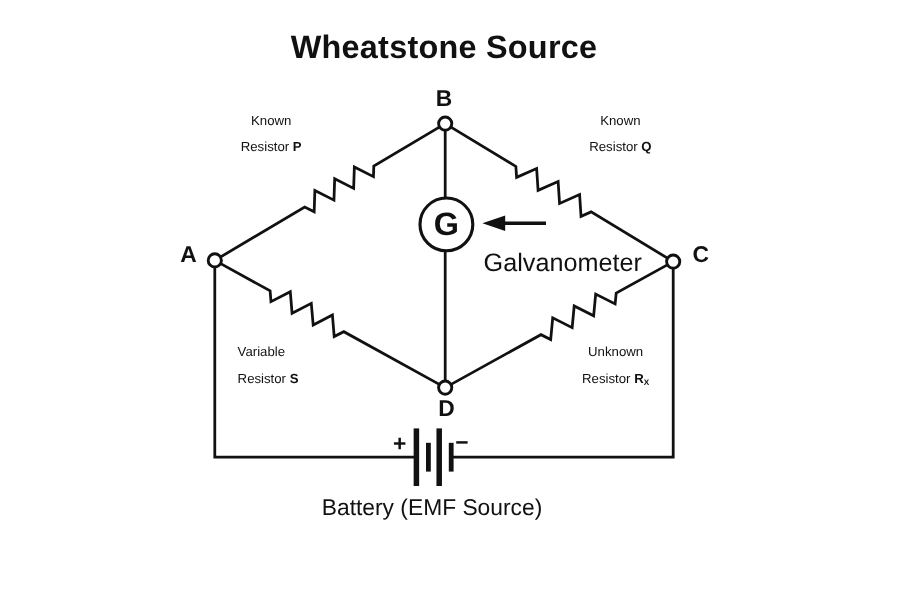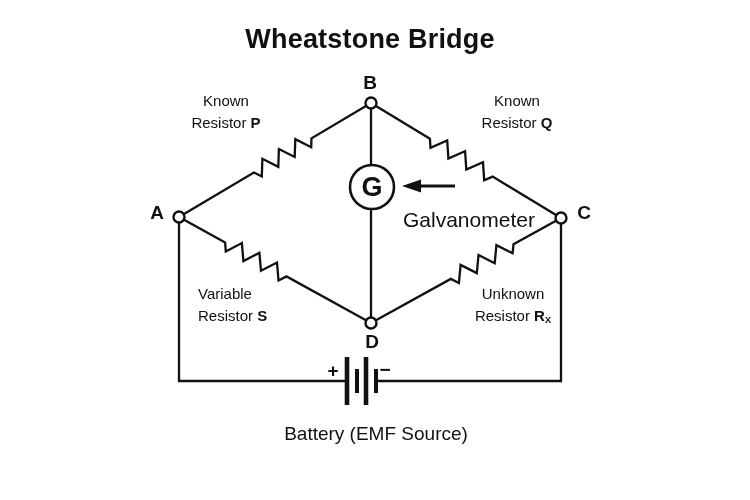--- a/index.html
+++ b/index.html
@@ -38,21 +38,21 @@
     stroke-width: 2.6;
   }
   .arrow-shaft { stroke: var(--line); stroke-width: 2.8; stroke-linecap: butt; }
   .arrow-head  { fill: var(--line); stroke: none; }
 
   .txt { position: absolute; color: var(--line); white-space: nowrap; }
   .center-x { transform: translateX(-50%); text-align: center; }
   .center-xy { transform: translate(-50%, -50%); text-align: center; }
 
   .title { font-size: 27px; font-weight: bold; letter-spacing: 0.2px; }
-  .res-label { font-size: 15px; line-height: 22px; }
+  .res-label { font-size: 11px; line-height: 22px; }
   .res-label b { font-weight: bold; }
   .res-label sub { font-size: 0.62em; vertical-align: -0.22em; font-weight: bold; }
   .node-label { font-size: 19px; font-weight: bold; }
   .g-letter { font-size: 27px; font-weight: bold; }
   .galv-label { font-size: 21px; }
   .batt-label { font-size: 19px; }
   .polarity { font-size: 19px; font-weight: bold; }
 </style>
 </head>
 <body>
@@ -84,21 +84,21 @@
     </g>
 
     <circle class="galv-circle" cx="372" cy="187" r="22"></circle>
 
     <circle class="node" cx="179" cy="217" r="5.5"></circle>
     <circle class="node" cx="371" cy="103" r="5.5"></circle>
     <circle class="node" cx="561" cy="218" r="5.5"></circle>
     <circle class="node" cx="371" cy="323" r="5.5"></circle>
   </svg>
 
-  <div class="txt title center-x" style="left:370px; top:24px;">Wheatstone Bridge</div>
+  <div class="txt title center-x" style="left:370px; top:24px;">Wheatstone Source</div>
 
   <div class="txt node-label center-xy" style="left:157px; top:213px;">A</div>
   <div class="txt node-label center-xy" style="left:370px; top:83px;">B</div>
   <div class="txt node-label center-xy" style="left:584px; top:213px;">C</div>
   <div class="txt node-label center-xy" style="left:372px; top:342px;">D</div>
 
   <div class="txt res-label center-x" style="left:226px; top:90px;">
     <span>Known</span><br>
     <span>Resistor</span>
     <b>P</b>
@@ -122,14 +122,14 @@
     <b><span>R</span><sub>X</sub></b>
   </div>
 
   <div class="txt g-letter center-xy" style="left:372px; top:187px;">G</div>
 
   <div class="txt galv-label" style="left:403px; top:208px;">Galvanometer</div>
 
   <div class="txt polarity center-xy" style="left:333px; top:371px;">+</div>
   <div class="txt polarity center-xy" style="left:385px; top:370px;">−</div>
 
-  <div class="txt batt-label center-x" style="left:376px; top:413px;margin-top:10px;">Battery (EMF Source)</div>
+  <div class="txt batt-label center-x" style="left:360px; top:413px;">Battery (EMF Source)</div>
 </div>
 
 </body></html>

